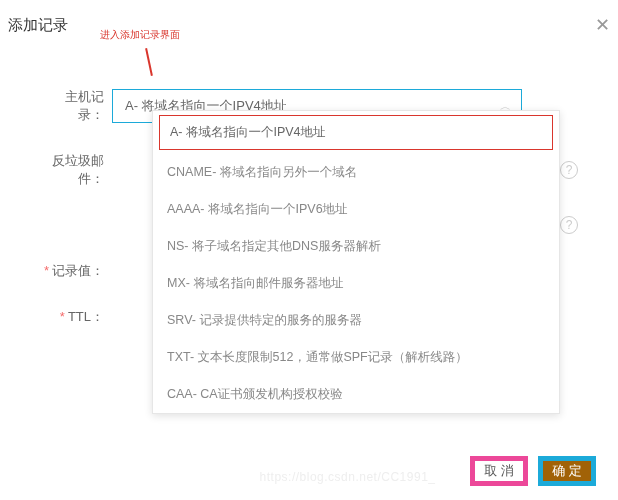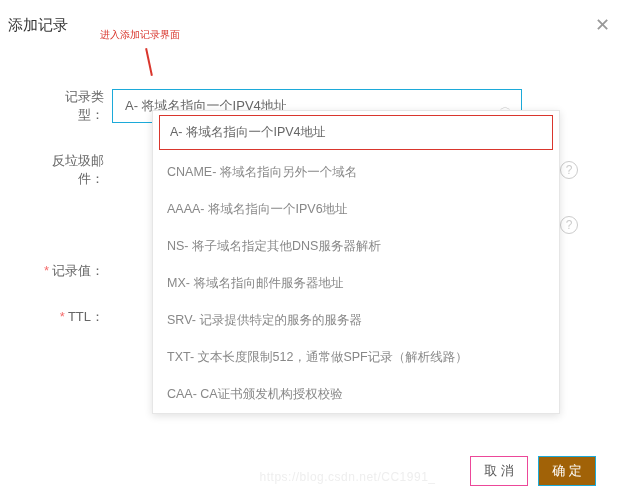--- a/index.html
+++ b/index.html
@@ -18,39 +18,39 @@
 .ctrl{flex:1;position:relative}
 .select{width:410px;height:34px;border:1px solid #1caad9;padding:0 30px 0 12px;line-height:32px;color:#666;font-size:13px;cursor:pointer;position:relative;background:#fff}
 .chev{position:absolute;right:10px;top:50%;transform:translateY(-50%);color:#ccc;font-size:11px}
 .help{width:18px;height:18px;border:1px solid #ccc;border-radius:50%;color:#ccc;font-size:12px;display:flex;align-items:center;justify-content:center;margin-left:10px;cursor:pointer}
 .dropdown{position:absolute;left:152px;top:110px;width:408px;background:#fff;border:1px solid #e6e6e6;box-shadow:0 2px 8px rgba(0,0,0,.12);z-index:10}
 .opt{padding:10px 14px;font-size:12.5px;color:#888;cursor:pointer}
 .opt-hl{border:1.5px solid #d9362d;margin:4px 6px;padding:8px 10px;color:#666}
 .chk-row{display:flex;align-items:center;margin-left:140px;margin-top:12px}
 .chk{width:14px;height:14px;border:1px solid #ccc;margin-right:8px;cursor:pointer}
 .footer{position:absolute;bottom:14px;right:22px;display:flex;gap:10px}
-.btn{width:58px;height:30px;font-size:13px;border:1px solid #ec4899;background:#fff;color:#555;cursor:pointer;display:flex;align-items:center;justify-content:center}
+.btn{width:58px;height:30px;font-size:13px;border:5px solid #ec4899;background:#fff;color:#555;cursor:pointer;display:flex;align-items:center;justify-content:center}
 .btn-primary{background:#a16207;border-color:#1caad9;color:#fff}
 .wm{position:absolute;bottom:16px;left:42%;color:#eee;font-size:12px;letter-spacing:.5px;z-index:0}
 </style>
 </head>
 <body>
 
 <div class="modal">
   <div class="header">
     <span class="title">添加记录</span>
     <span class="close">✕</span>
   </div>
 
   <div class="ann-top">进入添加记录界面</div>
   <div class="ann-right">这里的服务器是ECS云服务器，选择"A"</div>
 
   <div class="body">
     <div class="row">
-      <div class="label">记录类型：</div>
+      <div class="label">主机记录：</div>
       <div class="ctrl">
         <div class="select">
           <span>A- 将域名指向一个IPV4地址</span>
           <span class="chev">︿</span>
         </div>
       </div>
     </div>
 
     <div class="row">
       <div class="label">反垃圾邮件：</div>

